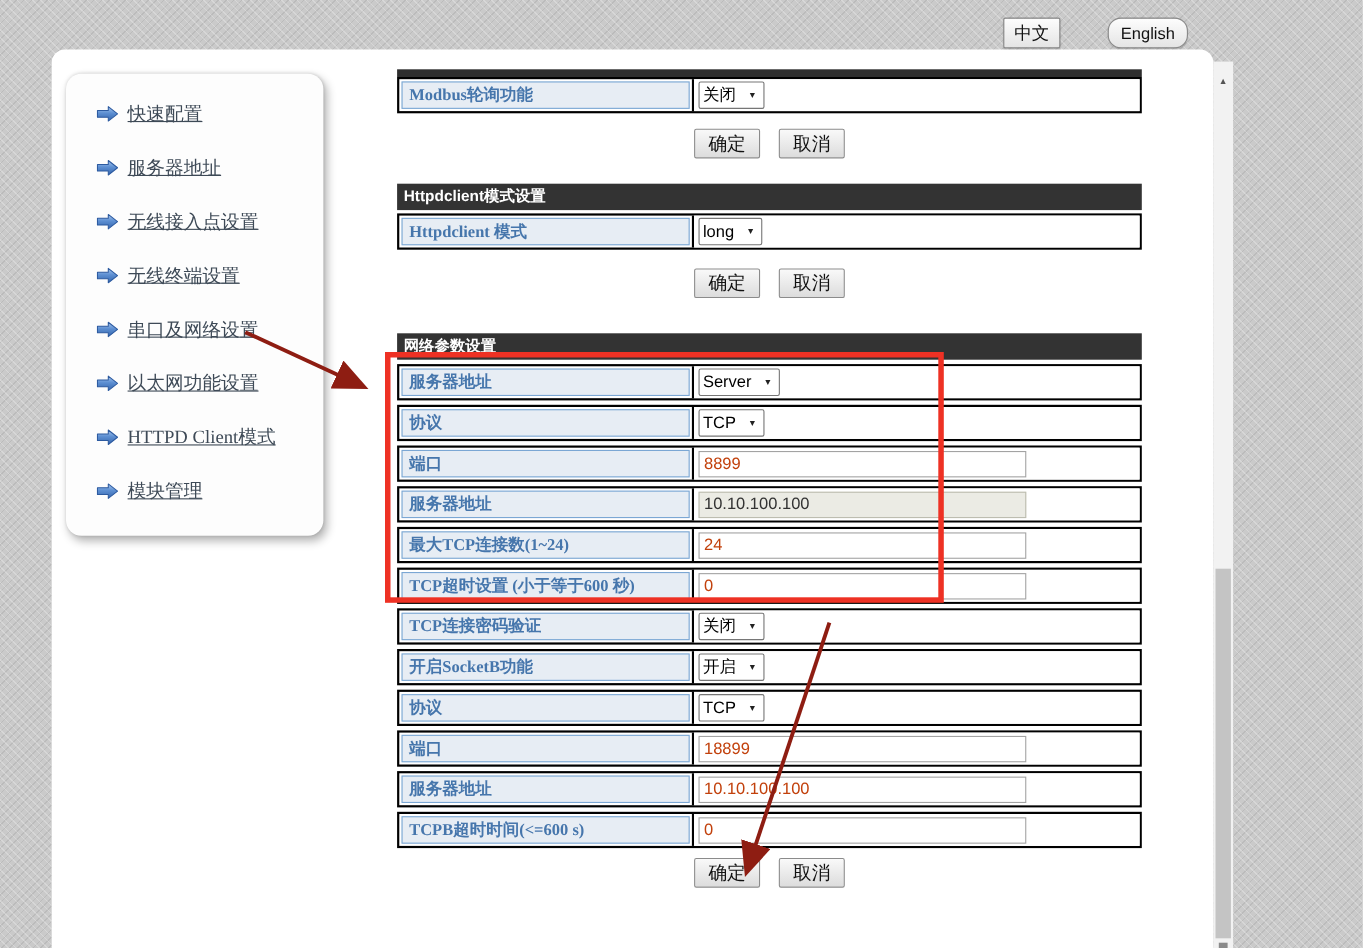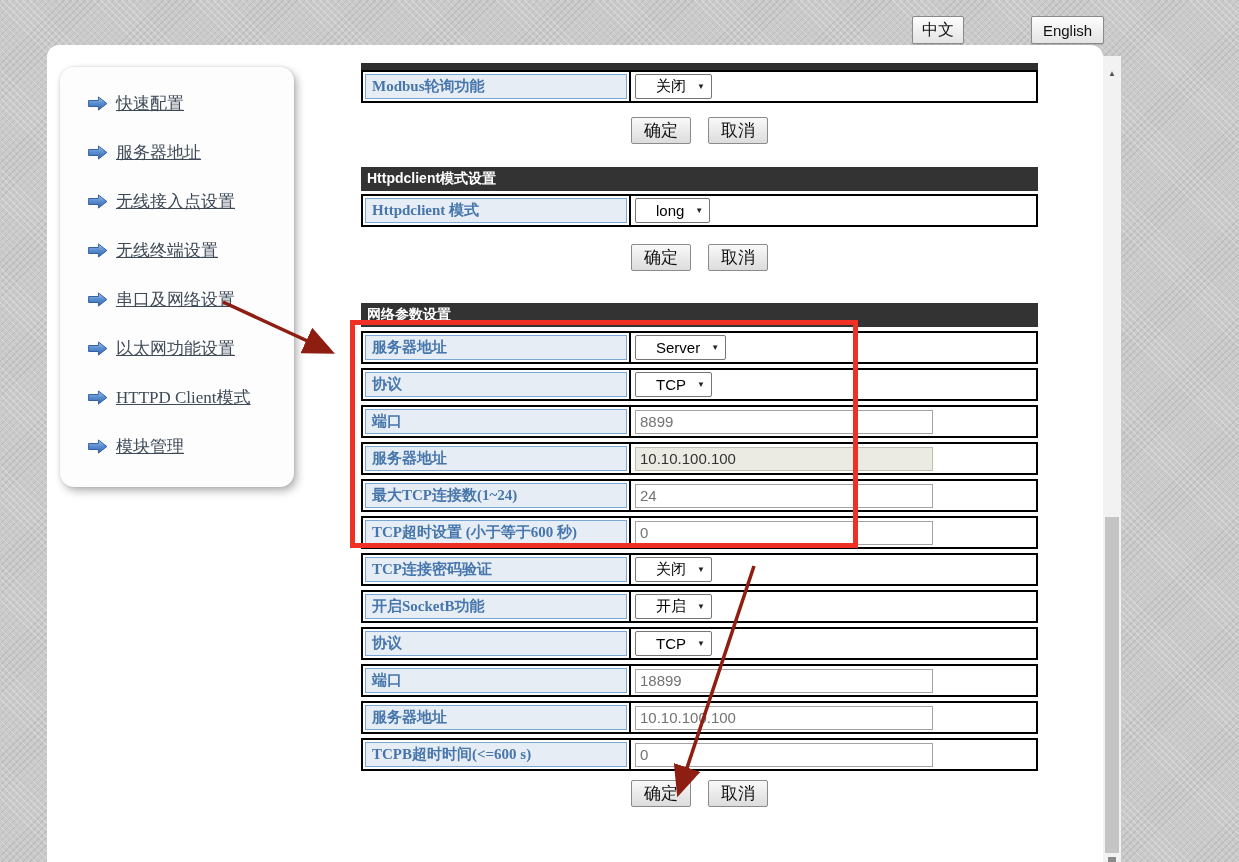--- a/index.html
+++ b/index.html
@@ -16,21 +16,21 @@
   }
   
   .lang-btn{
     position:absolute;top:16px;height:28px;box-sizing:border-box;
     background:linear-gradient(#fdfdfd,#e4e4e4);
     border:1px solid #8a8a8a;border-radius:2px;
     font-size:15px;color:#111;display:flex;align-items:center;justify-content:center;
     cursor:pointer;box-shadow:0 1px 1px rgba(0,0,0,.15);
   }
   .lang-zh{left:912px;width:52px;font-size:16px;}
-  .lang-en{left:1031px;width:73px;}
+  .lang-en{left:1007px;width:73px;border-radius:12px;}
   
   .page{
     position:absolute;left:47px;top:45px;width:1056px;height:817px;
     background:#ffffff;border-radius:12px 12px 0 0;
   }
   
   .scrollbar{
     position:absolute;left:1103px;top:56px;width:18px;height:806px;
     background:#f2f2f2;
   }
@@ -74,27 +74,27 @@
   .label-cell{
     box-sizing:border-box;height:100%;background:#e7edf4;border:1px solid #7ba7d4;
     display:flex;align-items:center;padding-left:6px;
     font-family:"Liberation Serif","DejaVu Serif",serif;
     font-weight:bold;font-size:15px;color:#4676ac;white-space:nowrap;
   }
   .value-col{flex:1;display:flex;align-items:center;padding-left:4px;background:#fff;}
   .sel{
     display:inline-flex;align-items:center;box-sizing:border-box;height:25px;
     border:1px solid #767676;border-radius:2px;background:#fff;
-    padding:0 6px 0 20px;font-size:15px;color:#000;cursor:pointer;
+    padding:0 6px 0 3px;font-size:15px;color:#000;cursor:pointer;
   }
   .sel .caret{font-size:8px;margin-left:11px;color:#222;}
   .txt{
     box-sizing:border-box;width:298px;height:24px;border:1px solid #a3a3a3;
     font-family:"Liberation Sans","DejaVu Sans",sans-serif;
-    font-size:15px;color:#737373;padding:0 4px;background:#fff;
+    font-size:15px;color:#c2410c;padding:0 4px;background:#fff;
   }
   .txt.disabled{background:#ebebe4;border-color:#bdbdb0;color:#333;}
   .btn-row{display:flex;justify-content:center;gap:17px;}
   .btn{
     box-sizing:border-box;min-width:50px;height:27px;padding:0 12px;
     background:linear-gradient(#f9f9f9,#dcdcdc);
     border:1px solid #8b8b8b;border-radius:2px;
     font-size:17px;color:#111;display:flex;align-items:center;justify-content:center;
     cursor:pointer;
   }

